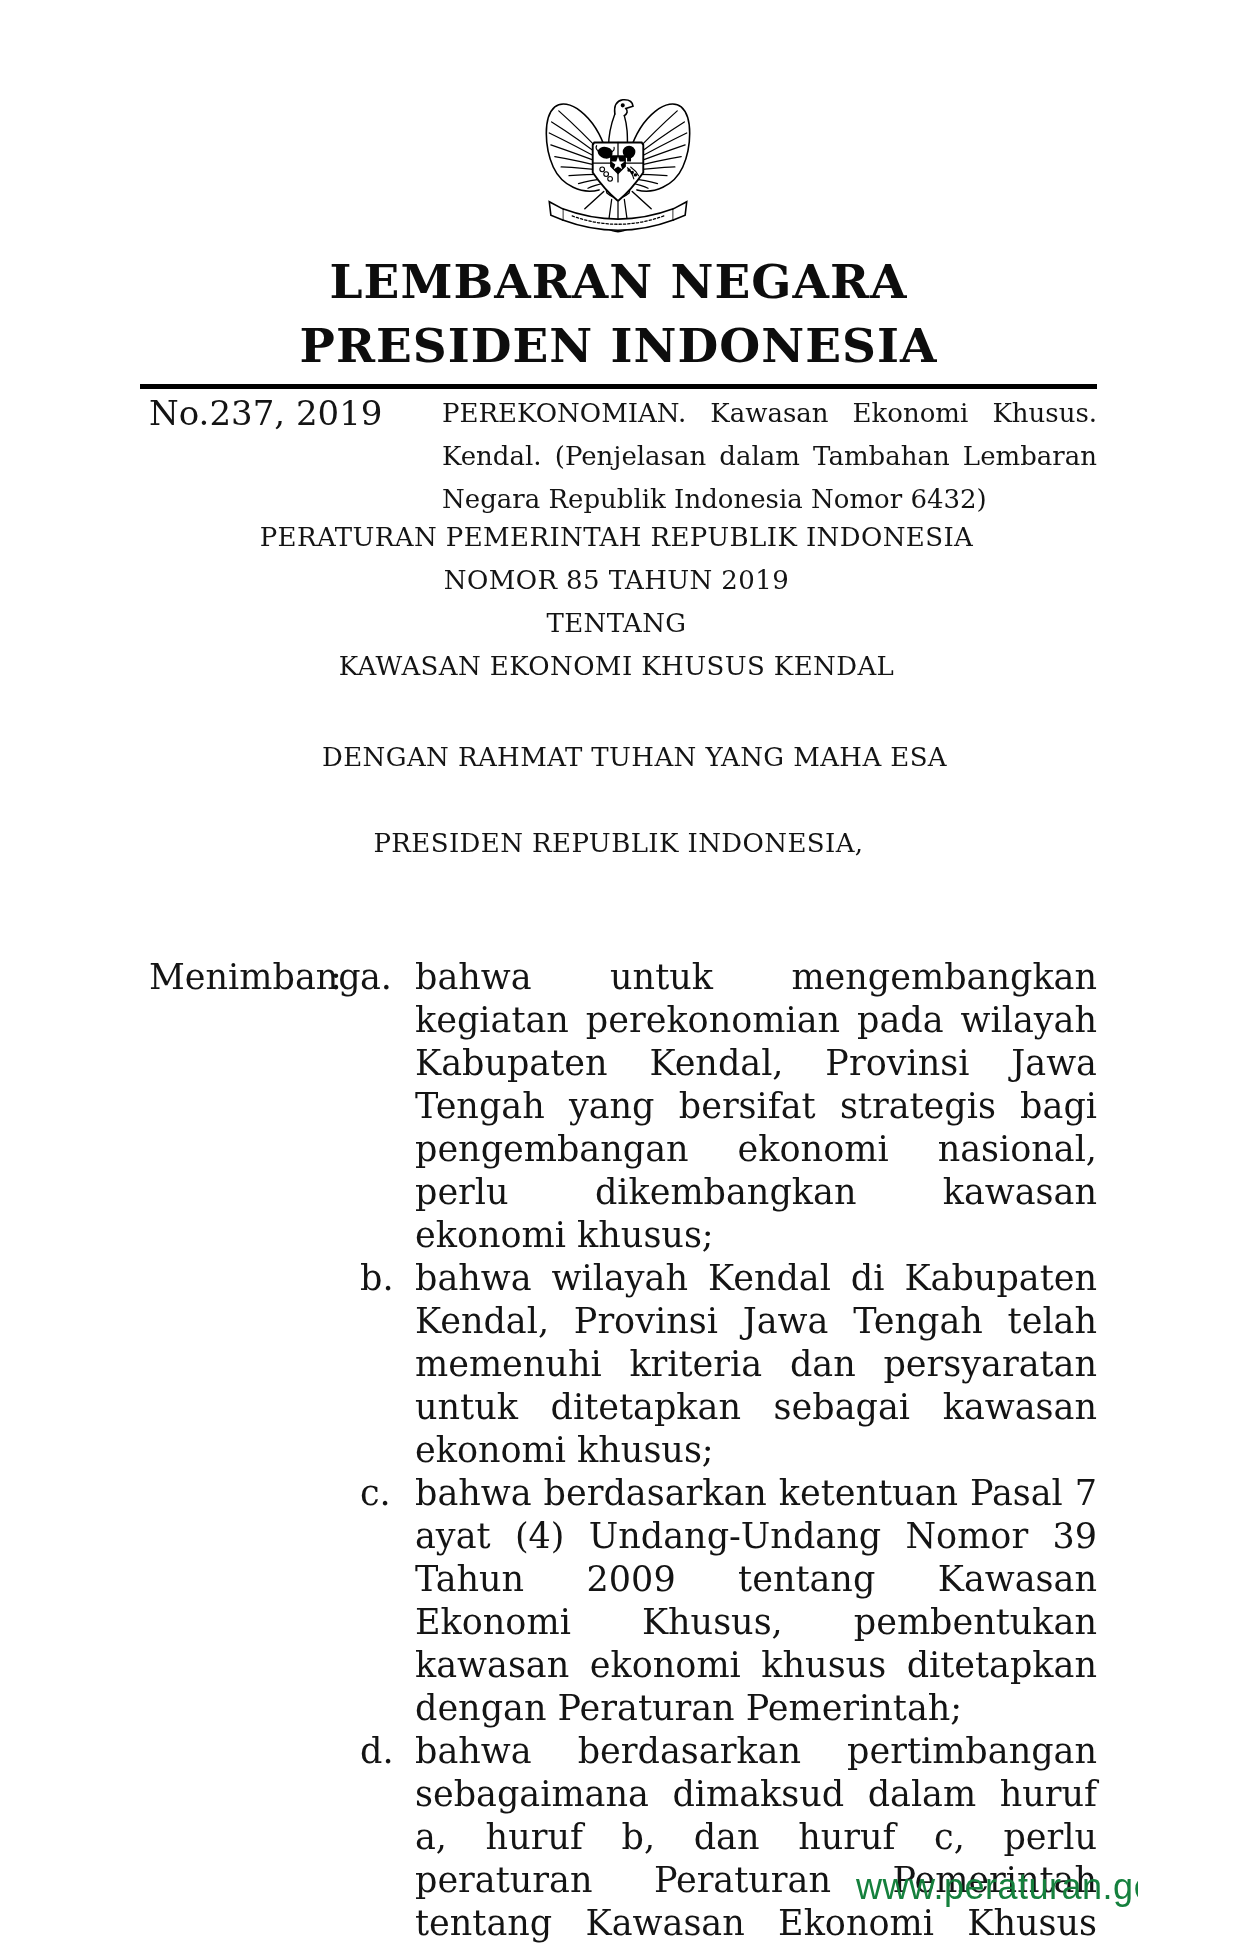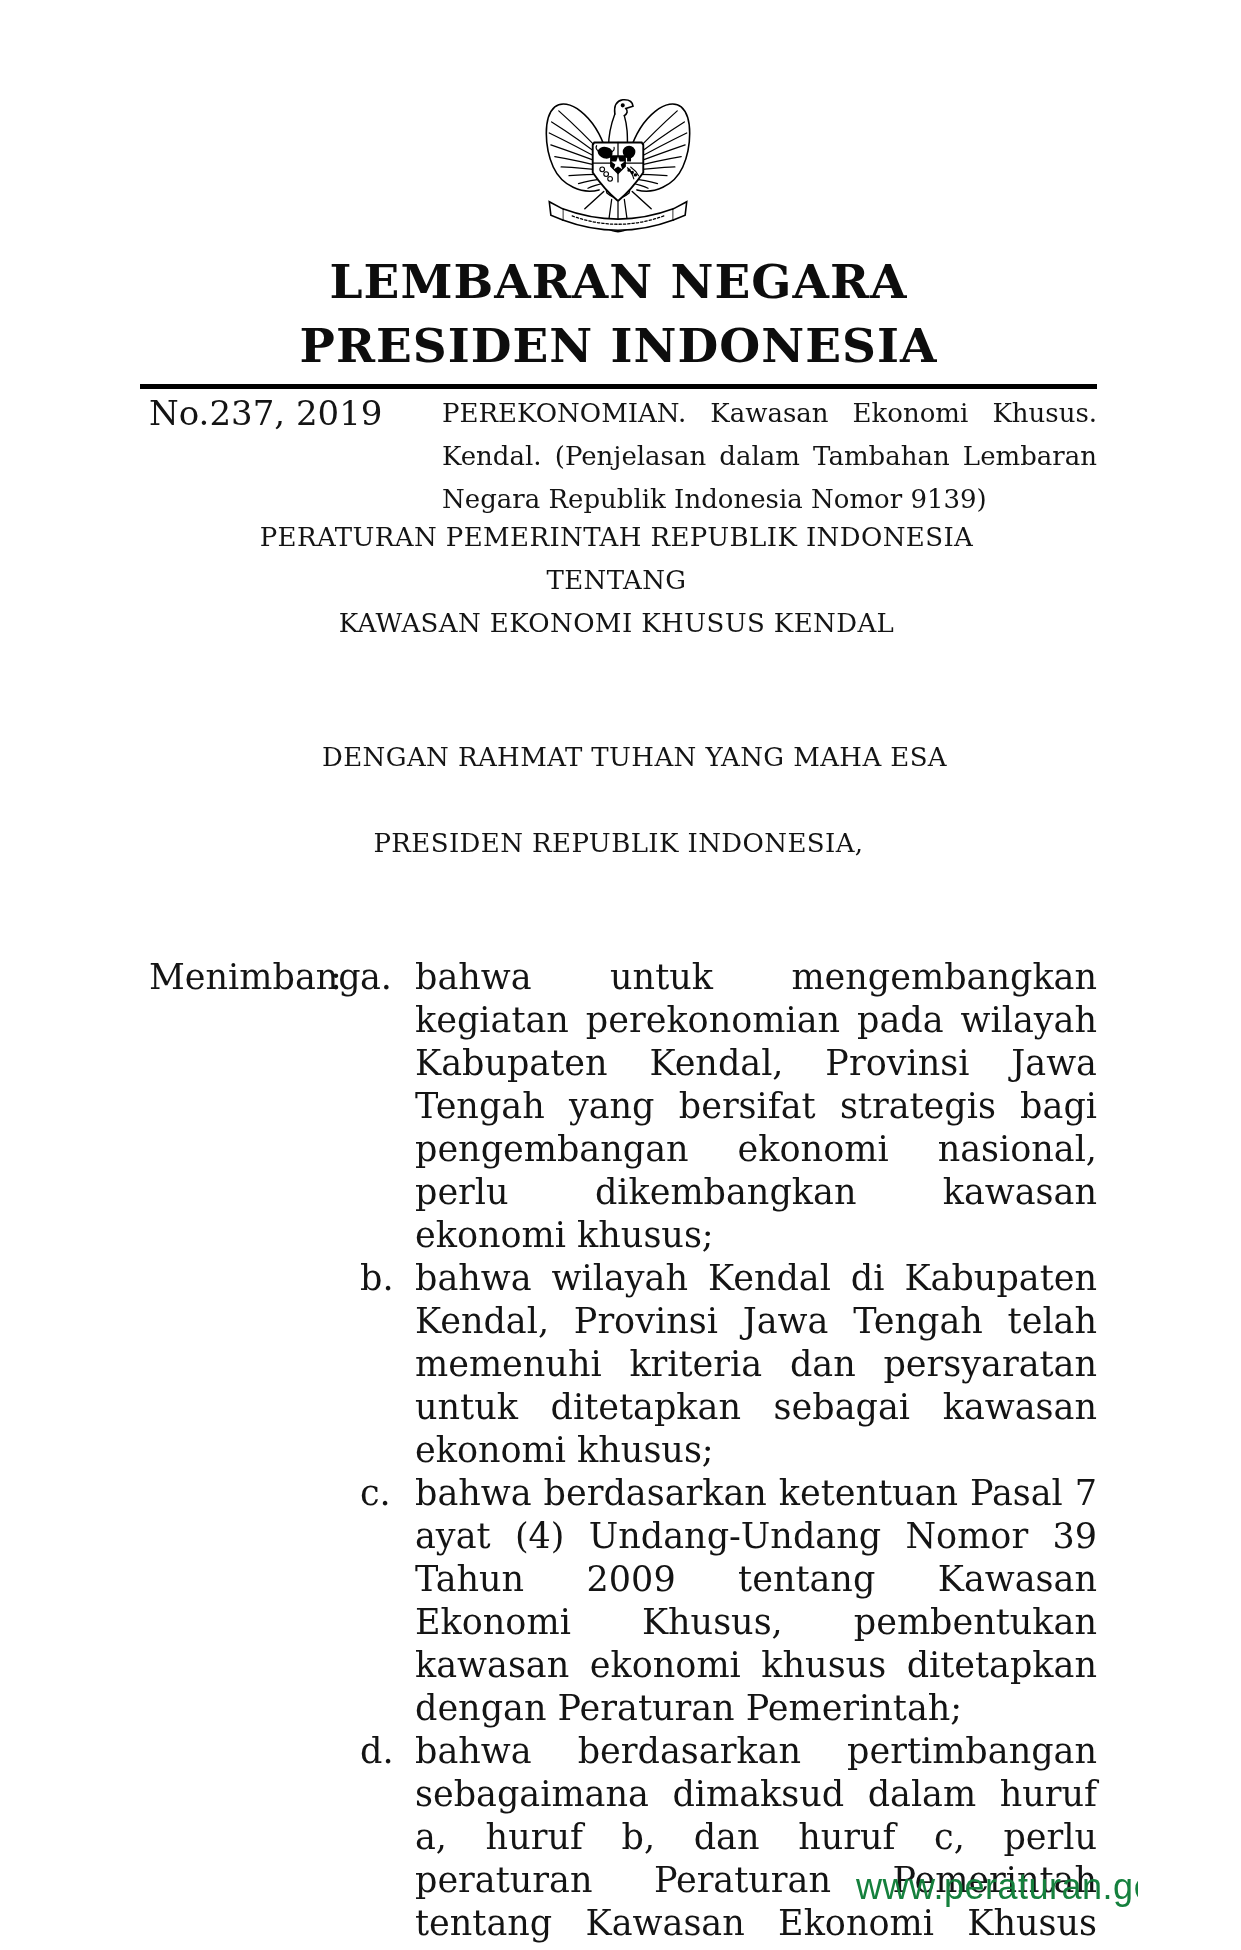--- a/index.html
+++ b/index.html
@@ -210,24 +210,25 @@
   </div>
 
   <div class="masthead">
     <div>LEMBARAN NEGARA</div>
     <div>PRESIDEN INDONESIA</div>
   </div>
 
   <div class="header-rule"></div>
 
   <div class="gazette-number">No.237, 2019</div>
-  <div class="gazette-subject">PEREKONOMIAN. Kawasan Ekonomi Khusus. Kendal. (Penjelasan dalam Tambahan Lembaran Negara Republik Indonesia Nomor 9139)</div>
+  <div class="gazette-subject">PEREKONOMIAN. Kawasan Ekonomi Khusus. Kendal. (Penjelasan dalam Tambahan Lembaran Negara Republik Indonesia Nomor 6432)</div>
 
   <div class="title-block">
     <div>PERATURAN PEMERINTAH REPUBLIK INDONESIA</div>
+    <div>NOMOR 85 TAHUN 2019</div>
     <div>TENTANG</div>
     <div>KAWASAN EKONOMI KHUSUS KENDAL</div>
   </div>
 
   <div class="invocation">DENGAN RAHMAT TUHAN YANG MAHA ESA</div>
   <div class="authority">PRESIDEN REPUBLIK INDONESIA,</div>
 
   <div class="considering">
     <div class="c-label">Menimbang</div>
     <div class="c-colon">:</div>

